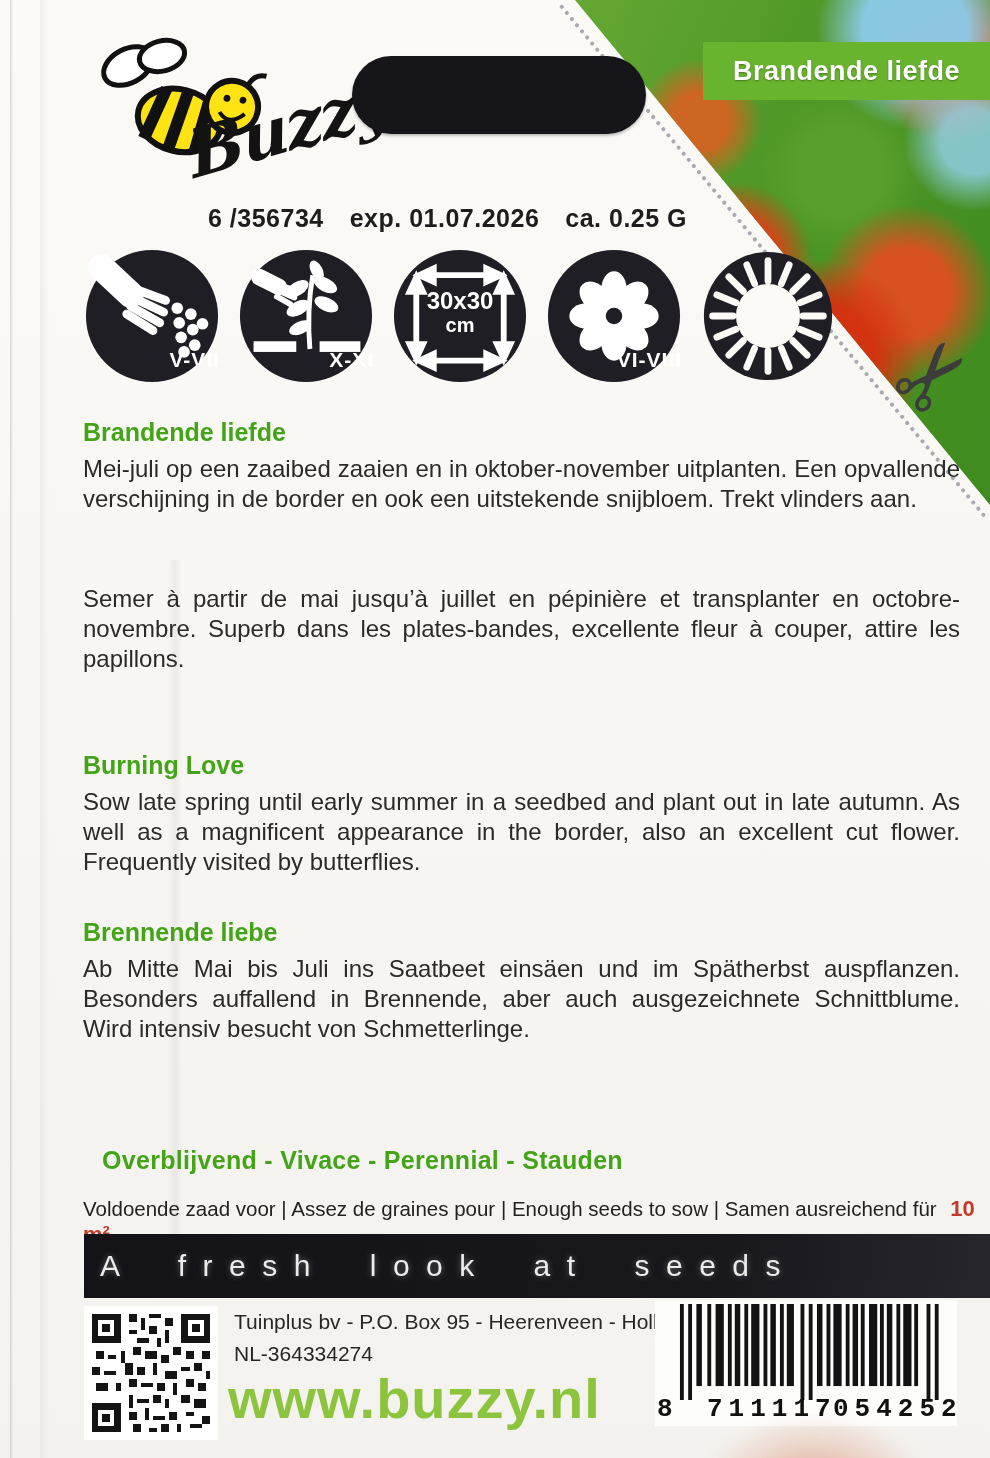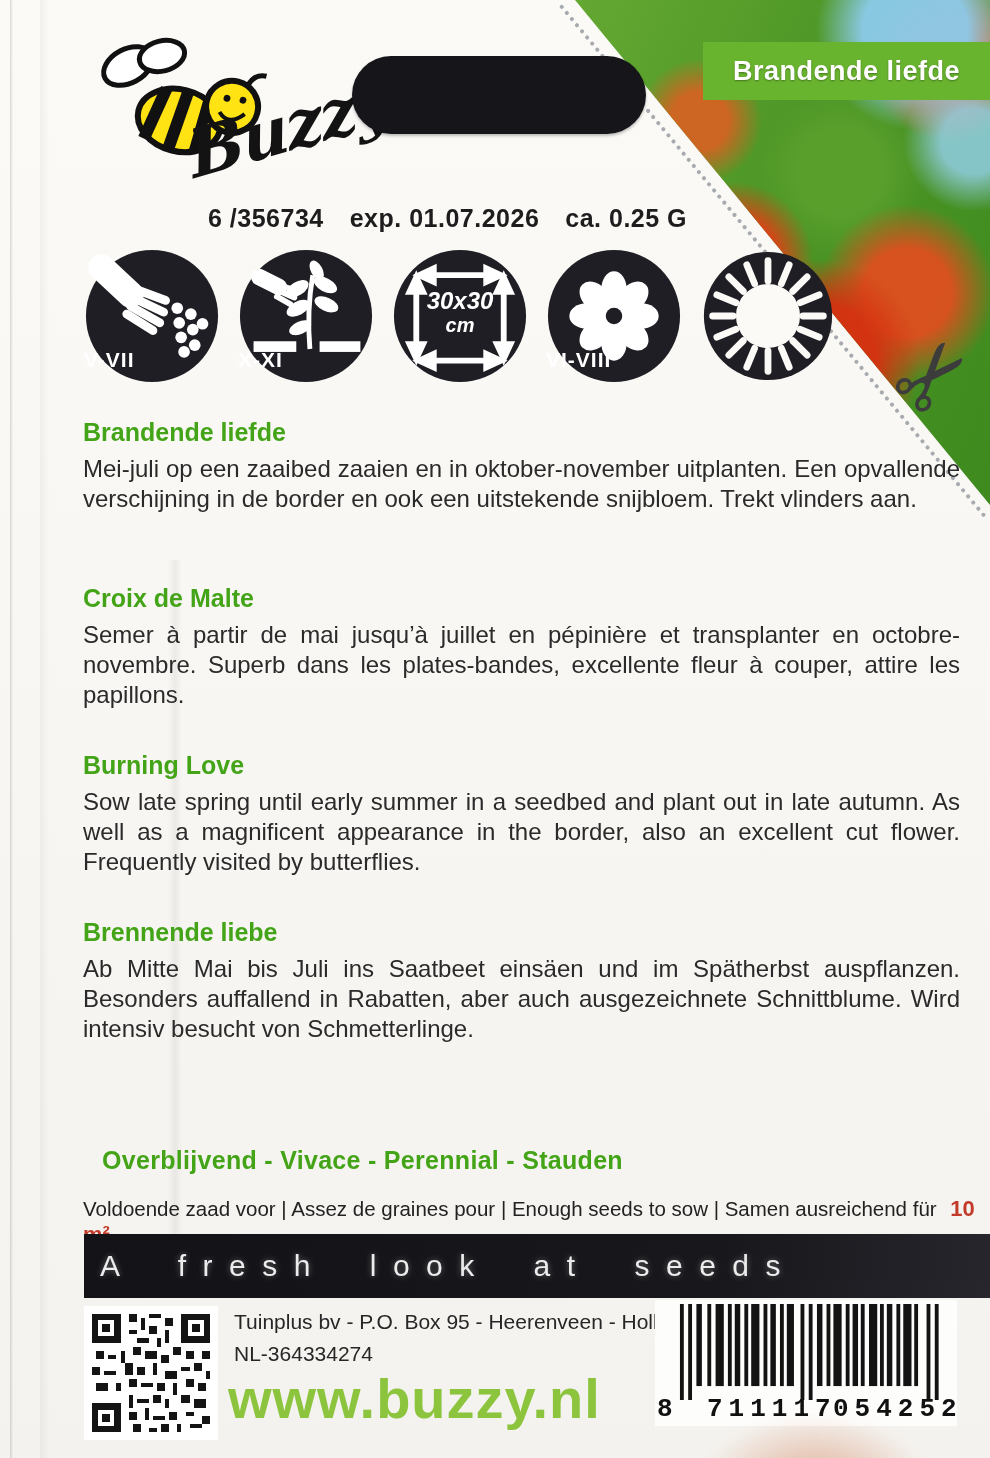--- a/index.html
+++ b/index.html
@@ -62,26 +62,26 @@
     border-radius:40px;background:#15151a;box-shadow:0 2px 3px rgba(0,0,0,.25);}
 
   
   .code-line{position:absolute;left:208px;top:204px;display:flex;gap:26px;
     font-size:25px;font-weight:bold;color:#1d1d1d;letter-spacing:.5px;}
 
   
   .picto{position:absolute;top:248px;width:136px;height:136px;}
   .picto svg{position:absolute;inset:0;}
   .picto .roman{
-    position:absolute;left:0;right:0;bottom:12px;text-align:left;
+    position:absolute;left:0;right:0;bottom:12px;text-align:right;
     color:#fff;font-weight:bold;font-size:21px;letter-spacing:1px;
   }
   .picto .dim{
     position:absolute;left:0;right:0;top:40px;text-align:center;color:#fff;
-    font-weight:bold;font-size:24px;line-height:25px;font-style:italic;
+    font-weight:bold;font-size:24px;line-height:25px;
   }
   .picto .dim .unit{font-size:20px;}
 
   
   .desc{position:absolute;left:83px;width:877px;}
   .desc h3{margin:0 0 7px 0;font-size:25px;font-weight:bold;color:#44a418;}
   .desc p{margin:0;font-size:24px;line-height:30px;text-align:justify;color:#2a2a2a;}
 
   .perennial{position:absolute;left:83px;top:1146px;font-size:25px;font-weight:bold;
     color:#44a418;letter-spacing:.3px;margin-left:19px;}
@@ -271,30 +271,29 @@
         <line x1="0" y1="-36" x2="0" y2="-57" transform="rotate(337.5)"></line>
       </g>
     </svg>
   </div>
 
   <div class="desc" style="top:418px">
     <h3>Brandende liefde</h3>
     <p>Mei-juli op een zaaibed zaaien en in oktober-november uitplanten. Een opvallende verschijning in de border en ook een uitstekende snijbloem. Trekt vlinders aan.</p>
   </div>
   <div class="desc" style="top:584px">
-    <h3>Croix de Malte</h3>
     <p>Semer à partir de mai jusqu’à juillet en pépinière et transplanter en octobre-novembre. Superb dans les plates-bandes, excellente fleur à couper, attire les papillons.</p>
   </div>
   <div class="desc" style="top:751px">
     <h3>Burning Love</h3>
     <p>Sow late spring until early summer in a seedbed and plant out in late autumn. As well as a magnificent appearance in the border, also an excellent cut flower. Frequently visited by butterflies.</p>
   </div>
   <div class="desc" style="top:918px">
     <h3>Brennende liebe</h3>
-    <p>Ab Mitte Mai bis Juli ins Saatbeet einsäen und im Spätherbst auspflanzen. Besonders auffallend in Rabatten, aber auch ausgezeichnete Schnittblume. Wird intensiv besucht von Schmetterlinge.</p>
+    <p>Ab Mitte Mai bis Juli ins Saatbeet einsäen und im Spätherbst auspflanzen. Besonders auffallend in Brennende, aber auch ausgezeichnete Schnittblume. Wird intensiv besucht von Schmetterlinge.</p>
   </div>
 
   <div class="perennial">Overblijvend - Vivace - Perennial - Stauden</div>
 
   <div class="seeds-line">
     <span>Voldoende zaad voor | Assez de graines pour | Enough seeds to sow | Samen ausreichend für</span>
     <span class="qty">10 m²</span>
   </div>
 
   <div class="tagline">

